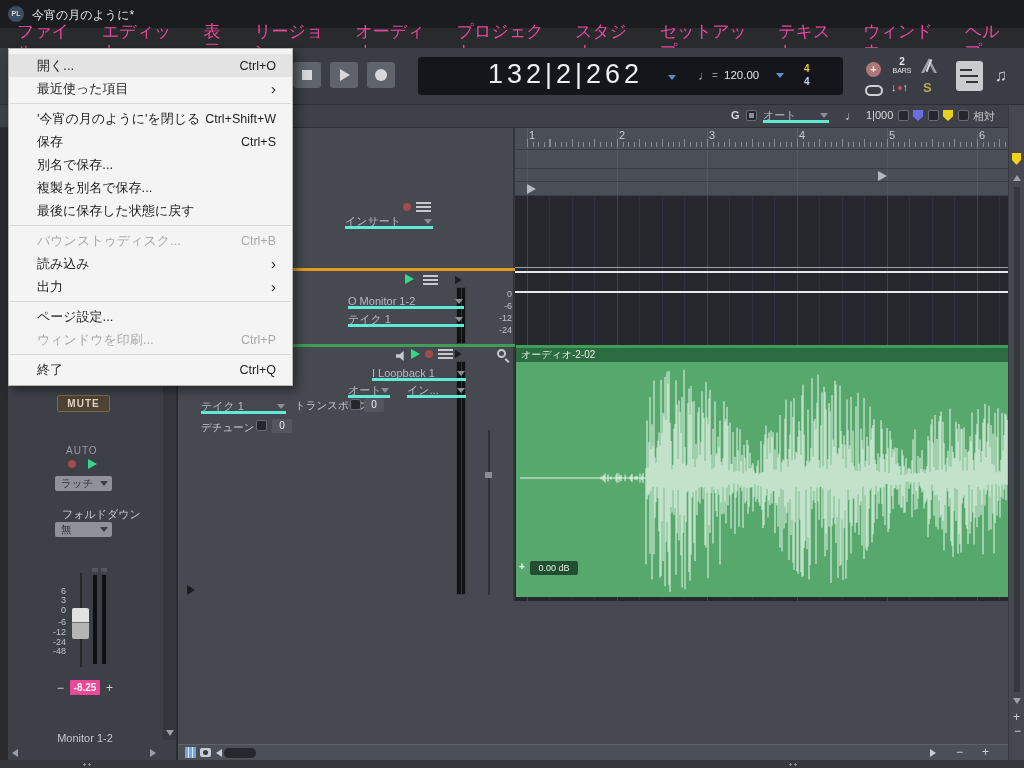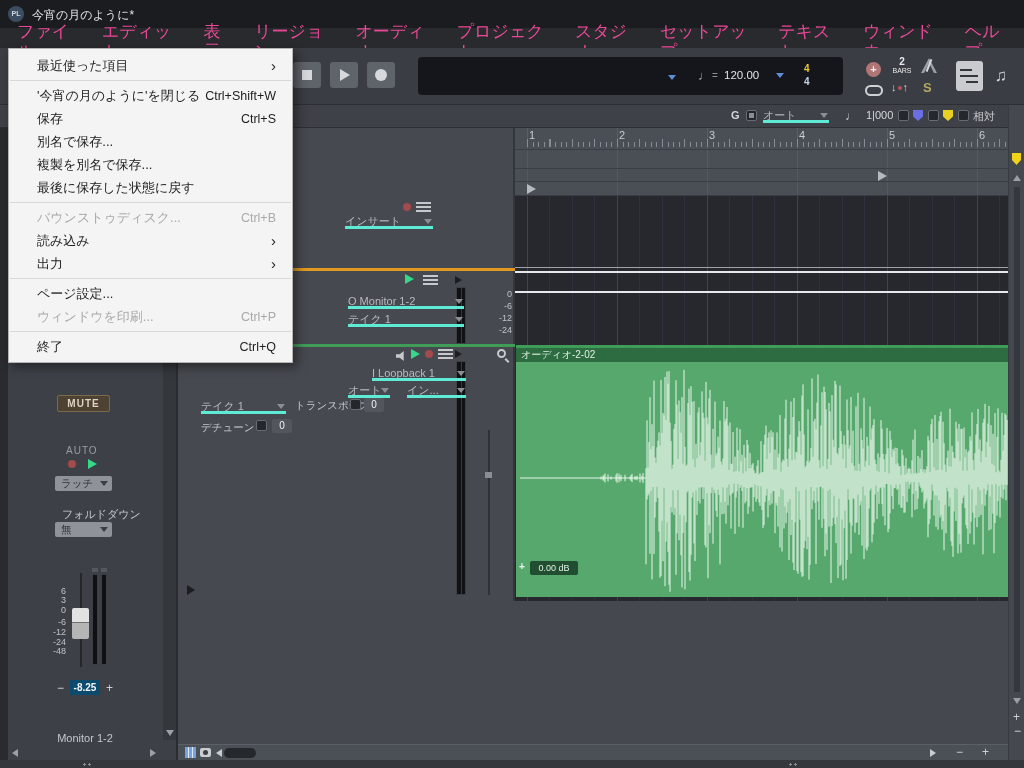--- a/index.html
+++ b/index.html
@@ -99,21 +99,21 @@
   #greenline{left:0;top:216px;width:337px;height:3px;background:#3f9d58;}
   #zoomslider{left:310px;top:302px;width:2px;height:165px;background:#2e3136;}
   #zoomthumb{left:307px;top:344px;width:7px;height:6px;background:#8a8e94;}
   
   #mutebtn{left:57px;top:267px;width:53px;height:17px;background:#4e4233;border:1px solid #7a6a4a;border-radius:2px;color:#dcd3c0;font-size:10px;font-weight:bold;text-align:center;line-height:15px;letter-spacing:1px;}
   .ddr{position:absolute;height:15px;background:#8f9399;border-radius:2px;color:#2e3136;font-size:10.5px;line-height:15px;padding-left:6px;}
   .ddr .arr{position:absolute;right:4px;top:5px;width:0;height:0;border-left:4px solid transparent;border-right:4px solid transparent;border-top:5px solid #3a3d42;}
   #fadertrack{left:80px;top:445px;width:2px;height:94px;background:#24262a;}
   #fadercap{left:72px;top:480px;width:17px;height:31px;border-radius:2px;background:linear-gradient(#e2e2e2 0 45%,#707070 45% 48%,#b5b5b5 48% 100%);}
   .vmeter{position:absolute;width:6px;background:#0e1013;border:1px solid #3a3d42;}
-  #fval{left:70px;top:552px;width:30px;height:15px;background:#0c4a6e;color:#f2f4f6;font-size:10px;font-weight:bold;text-align:center;line-height:15px;border-radius:1px;}
+  #fval{left:70px;top:552px;width:30px;height:15px;background:#ec4899;color:#f2f4f6;font-size:10px;font-weight:bold;text-align:center;line-height:15px;border-radius:1px;}
   .pm{position:absolute;color:#cfd2d5;font-size:12px;}
   .sbar-v{position:absolute;background:#34373c;}
   .sbtri{position:absolute;width:0;height:0;}
   
   #bottombar{left:178px;top:744px;width:830px;height:16px;background:#4b4f56;border-top:1px solid #5d6167;}
   #blueicon{left:7px;top:2px;width:11px;height:11px;background:#7aa2de;background-image:linear-gradient(90deg,transparent 0 3px,#dce8f8 3px 4px,transparent 4px 7px,#dce8f8 7px 8px,transparent 8px);}
   #camicon{left:22px;top:3px;width:11px;height:9px;background:#c9ccd0;border-radius:2px;}
   #camicon::after{content:"";position:absolute;left:3px;top:2px;width:5px;height:5px;border-radius:50%;background:#3a3d43;}
   #hthumb{left:46px;top:3px;width:32px;height:10px;background:#25282d;border-radius:5px;}
   #bottomstrip{left:0;top:760px;width:1024px;height:8px;background:#34373c;}
@@ -149,20 +149,21 @@
         <div class="glyph-stop"></div>
       </div>
     <div class="tbtn" style="left:330px;">
         <div class="glyph-play"></div>
       </div>
     <div class="tbtn" style="left:367px;">
         <div class="glyph-rec"></div>
       </div>
 
     <div id="lcd" class="abs">
+      <div id="pos" class="abs">132|2|262</div>
       <i class="bluearr" style="left:250px;top:18px;"></i>
       <div id="tempo-note" class="abs">♩</div>
       <div id="tempo-eq" class="abs">=</div>
       <div id="tempo-val" class="abs">120.00</div>
       <i class="bluearr" style="left:358px;top:16px;"></i>
       <div id="timesig" class="abs">
         <div id="ts-top">4</div>
         <div id="ts-bot">4</div>
       </div>
     </div>
@@ -360,20 +361,24 @@
     <span class="pm" style="left:778px;top:0px;">−</span>
     <span class="pm" style="left:804px;top:0px;">+</span>
   </div>
 
   <div id="bottomstrip" class="abs">
     <div class="grip" style="left:82px;top:3px;"></div>
     <div class="grip" style="left:788px;top:3px;"></div>
   </div>
 
   <div id="filemenu" class="abs">
+    <div class="mi hl">
+        <span>開く...</span>
+        <span class="sc">Ctrl+O</span>
+      </div>
     <div class="mi">
         <span>最近使った項目</span>
         <span class="ar">›</span>
       </div>
     <div class="msep"></div>
     <div class="mi">
         <span>'今宵の月のように'を閉じる</span>
         <span class="sc">Ctrl+Shift+W</span>
       </div>
     <div class="mi">

